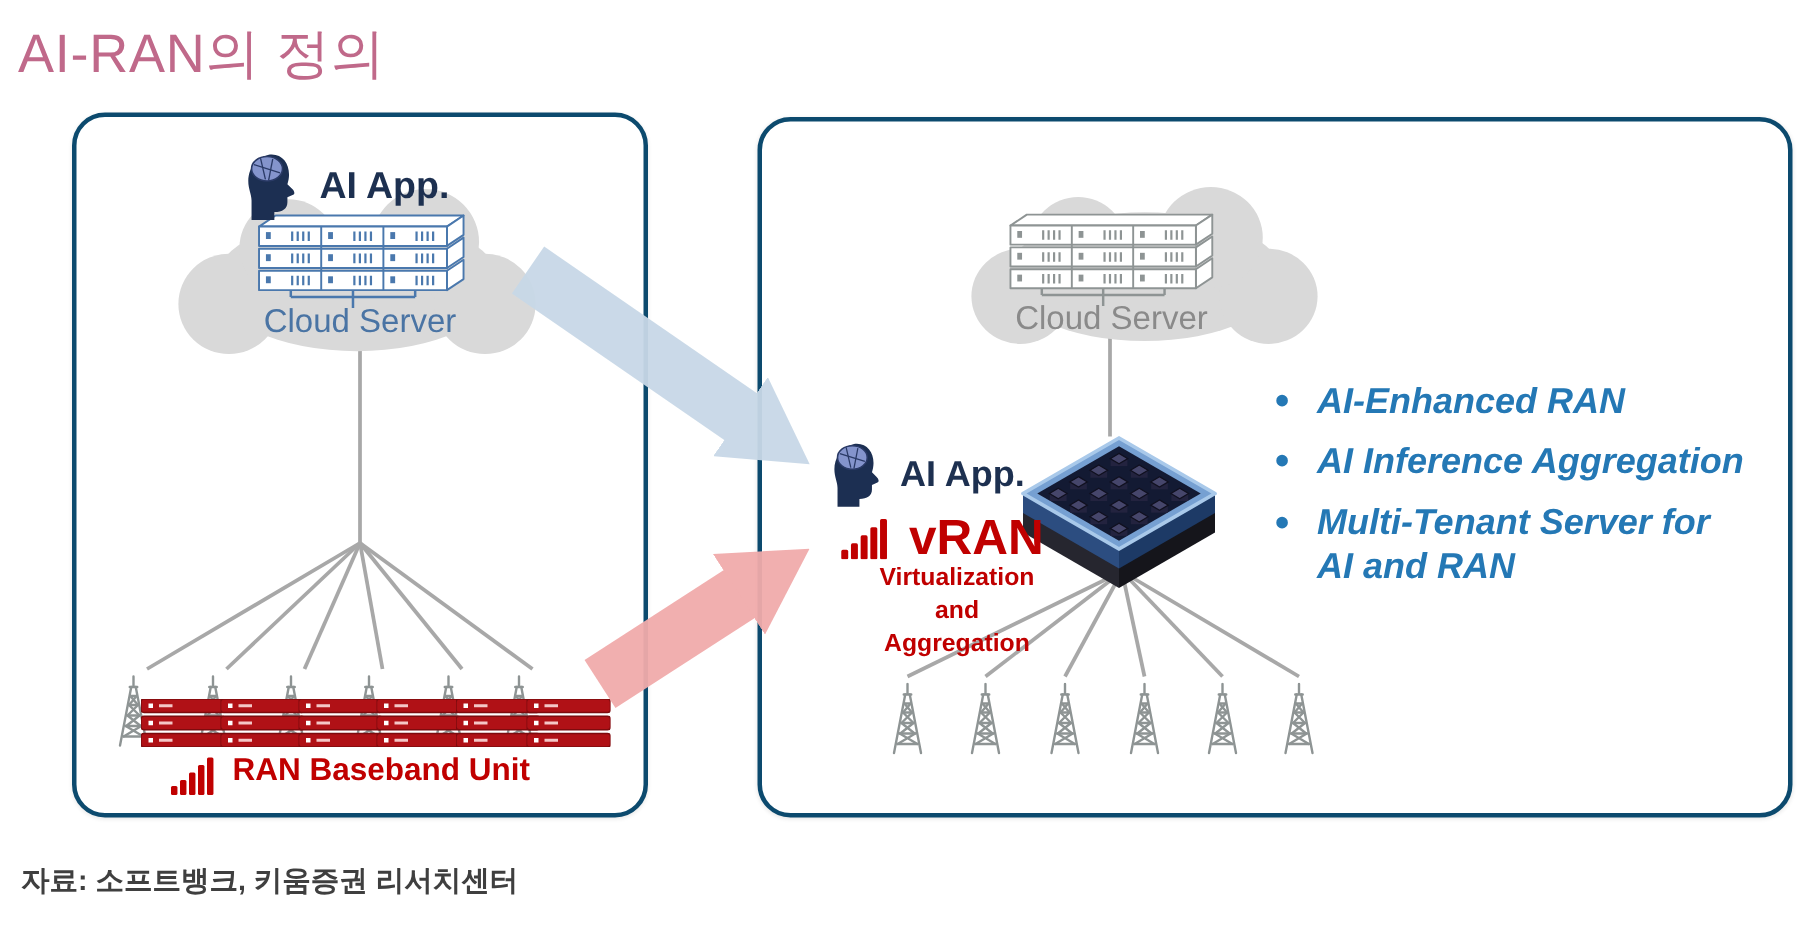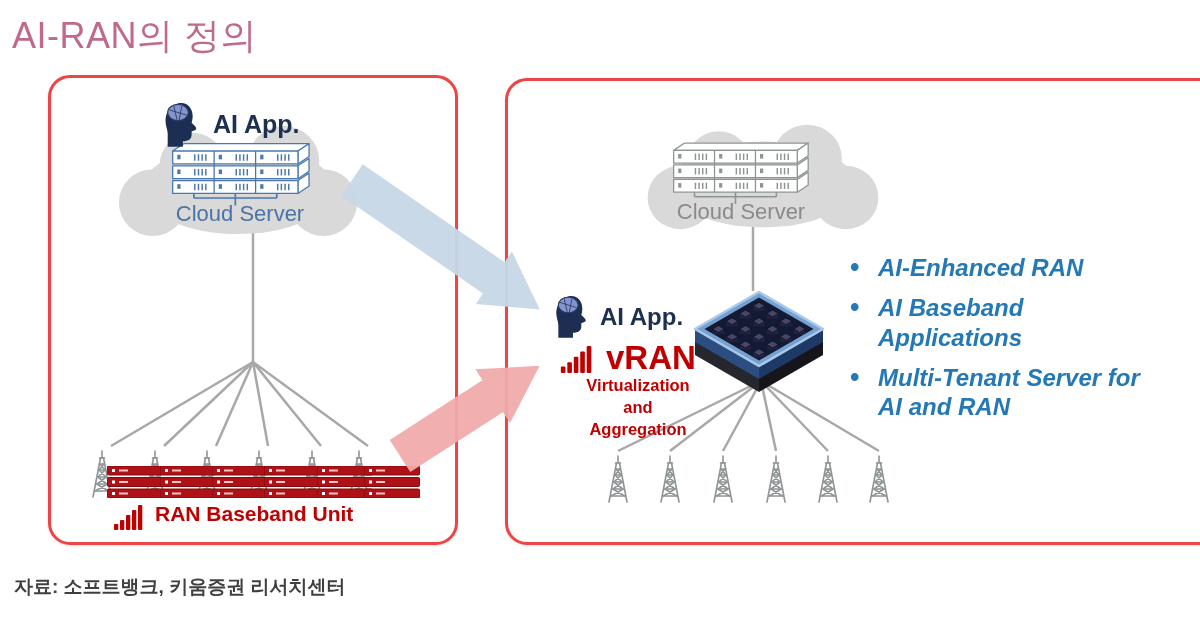--- a/index.html
+++ b/index.html
@@ -7,23 +7,22 @@
     width:1200px;height:630px;overflow:hidden;background:#ffffff;
     font-family:"Liberation Sans","DejaVu Sans",sans-serif;position:relative;
   }
   .stage{position:absolute;inset:0;}
   .abs{position:absolute;}
   .page-title{
     position:absolute;left:12px;top:12px;font-size:36px;font-weight:500;
     color:var(--pink,#c0698a);letter-spacing:.5px;margin:0;
   }
   .panel{
-    position:absolute;background:#fff;border:3px solid #ef4444;border-radius:22px;
+    position:absolute;background:#fff;border:3px solid #0c4a6e;border-radius:22px;
     box-shadow:0 1px 3px rgba(0,0,0,.10);
-    padding-left:26px;
   }
   .panel.left{left:48px;top:75px;width:378px;height:464px;}
   .panel.right{left:505px;top:78px;width:684px;height:461px;}
   .panel-svg{position:absolute;inset:0;width:100%;height:100%;}
   .cloud-svg{position:absolute;color:#d9d9d9;}
   .navy{color:var(--navy,#1d3050);}
   .ai-app-label{font-size:25px;font-weight:700;white-space:nowrap;}
   .cloud-server-label{font-size:22px;font-weight:400;transform:translateX(-50%);white-space:nowrap;}
   .blue-label{color:#4a74a4;}
   .gray-label{color:#8a8a8a;}
@@ -291,21 +290,21 @@
     <div class="vran-label">vRAN</div>
     <div class="vran-sub">
       <div>Virtualization</div>
       <div>and</div>
       <div>Aggregation</div>
     </div>
 
     <div class="airan-block">
       <ul class="airan-bullets">
         <li>AI-Enhanced RAN</li>
-        <li>AI Baseband Applications</li>
+        <li>AI Inference Aggregation</li>
         <li>Multi-Tenant Server for AI and RAN</li>
       </ul>
     </div>
   </section>
 
   <svg class="arrows" viewBox="0 0 1200 630">
     <defs>
       <marker id="mb" markerUnits="userSpaceOnUse" markerWidth="56" markerHeight="64" refX="4" refY="32" orient="auto">
         <path d="M0,0 L56,32 L0,64 Z" fill="#c8d8e7"></path>
       </marker>

